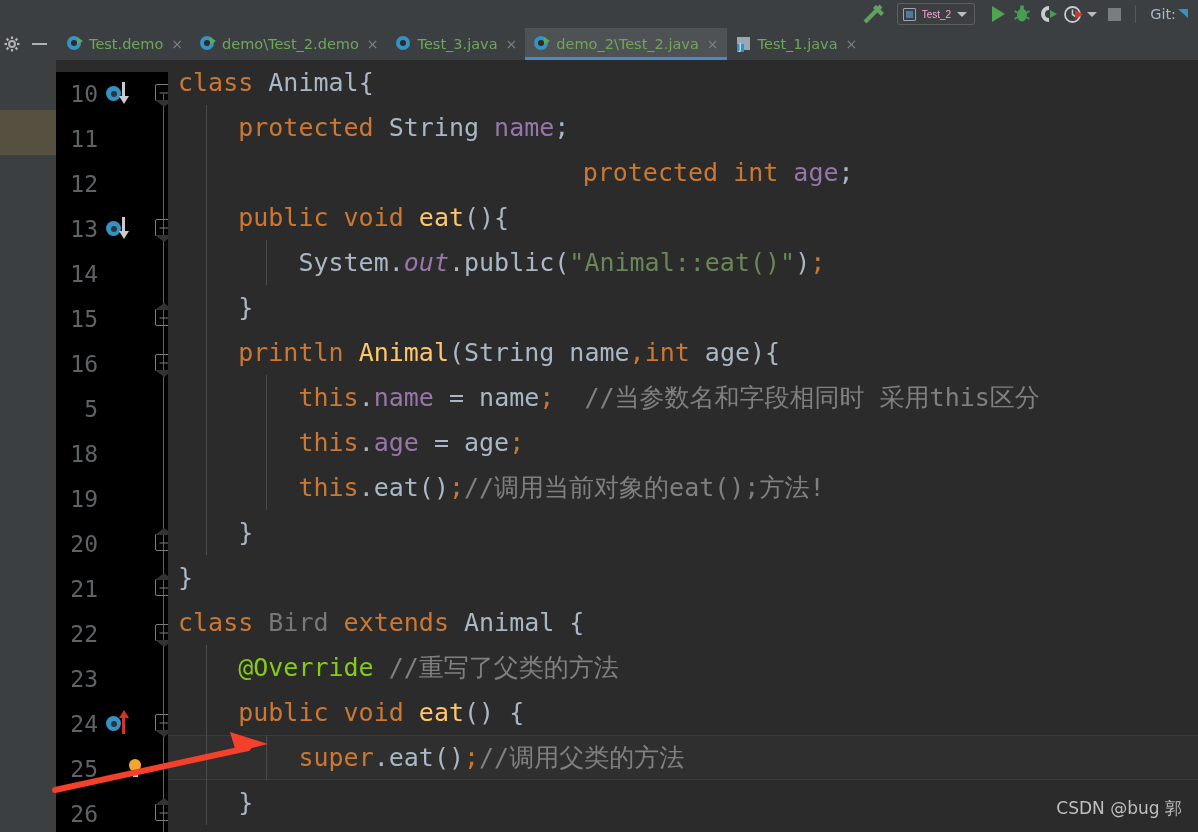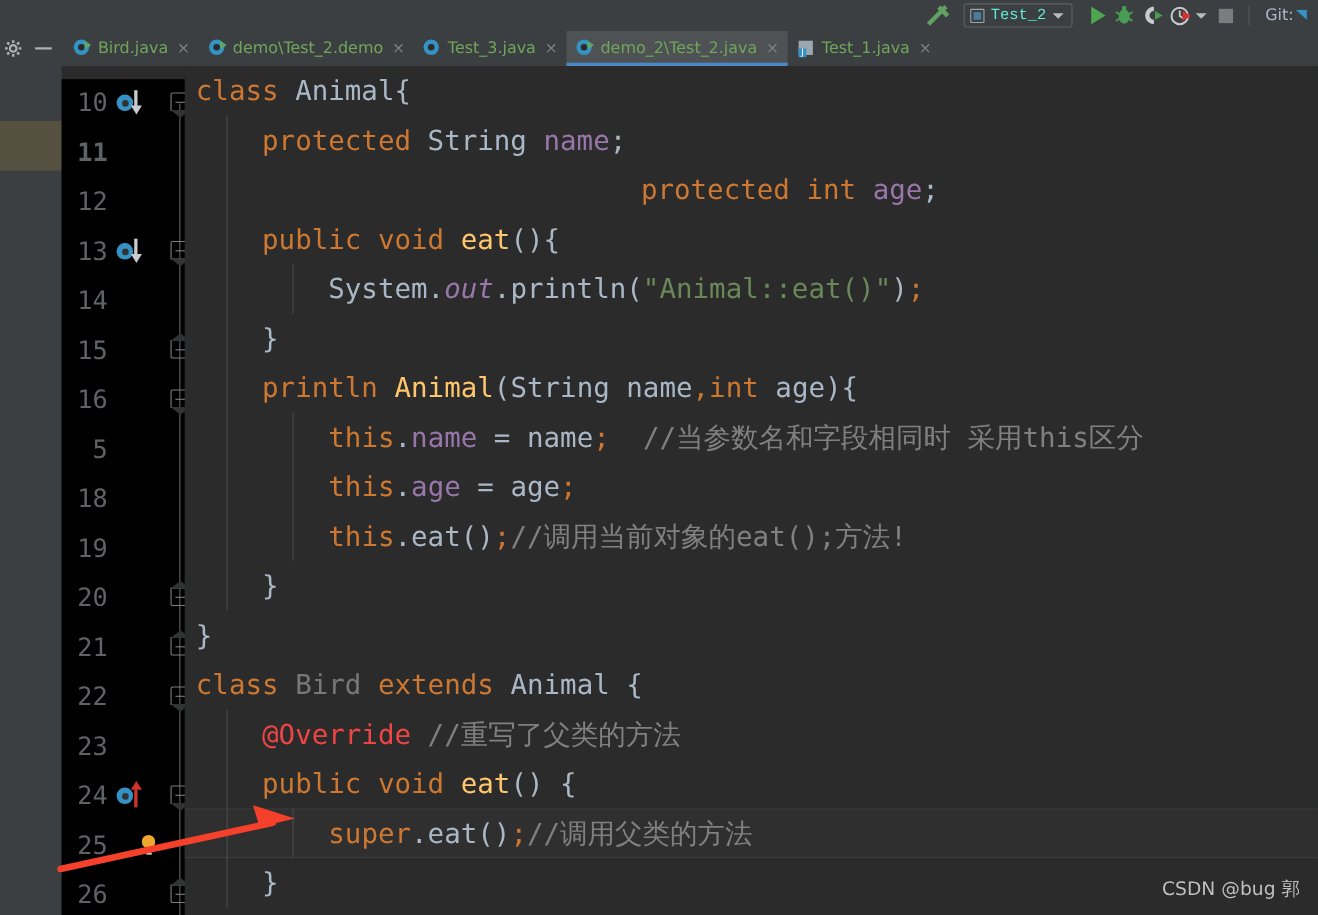--- a/index.html
+++ b/index.html
@@ -23,22 +23,22 @@
   .hammer { width: 28px; height: 24px; }
 
   
   #run-config {
     display: flex; align-items: center; gap: 6px;
     height: 22px; padding: 0 7px 0 5px;
     border: 1px solid #5E6060; border-radius: 3px;
     margin-right: 10px;
   }
   #run-config .cfg-label {
-    color: #5eead4; font-size: 14px;
-    font-family: Liberation Mono, monospace;
+    color: #f9a8d4; font-size: 10px;
+    font-family: Liberation Sans, sans-serif;
   }
   .sq-icon { width: 13px; height: 13px; border: 1.6px solid #9AA7B0; border-radius: 1px;
              display:block; position:relative; }
   .sq-icon::after { content:""; position:absolute; left:2px; top:2px; right:2px; bottom:2px;
              background:#4A7C9B; }
   .caret-dn { width: 0; height: 0; border-left: 5px solid transparent;
               border-right: 5px solid transparent; border-top: 5px solid #BBBBBB; }
 
   .tri-run { width:0; height:0; border-top:8px solid transparent;
              border-bottom:8px solid transparent; border-left:13px solid #4EA64E; }
@@ -202,21 +202,21 @@
     font-family: "DejaVu Sans Mono", monospace; font-size: 25px;
     white-space: pre; color: #A9B7C6;
   }
   .kw   { color: #CC7832; }
   .typ  { color: #A9B7C6; }
   .fld  { color: #9876AA; }
   .sfld { color: #9876AA; font-style: italic; }
   .mth  { color: #FFC66D; }
   .str  { color: #6A8759; }
   .cmt  { color: #808080; }
-  .ann  { color: #ef4444; }
+  .ann  { color: #84cc16; }
   .grey { color: #787878; }
   .pn   { color: #A9B7C6; }
 
   
   #caretline {
     position:absolute; left:0; right:0; height:45px;
     border-top:1px solid #3B3B3B; border-bottom:1px solid #3B3B3B;
     background:#2F2F2F;
   }
 
@@ -312,21 +312,21 @@
     </span>
     <span class="minus-ic"></span>
   </div>
   <div id="tabs-host" style="display:flex;">
       <div class="tab">
         <span class="ic-class">
           <span class="ring"></span>
           <span class="inner"></span>
           <span class="runtri"></span>
         </span>
-        <span class="tname">Bird.java</span>
+        <span class="tname">Test.demo</span>
         <span class="tclose">×</span>
       </div>
       <div class="tab">
         <span class="ic-class">
           <span class="ring"></span>
           <span class="inner"></span>
           <span class="runtri"></span>
         </span>
         <span class="tname">demo\Test_2.demo</span>
         <span class="tclose">×</span>
@@ -368,21 +368,21 @@
   <div id="gutter">
     <div id="gutter-rows">
         <div class="row" style="top: 0px;">
           <div class="lnum" style="width: 38px; left: 4px;">10</div>
           <div class="gmark" style="left: 50px;">
             <span class="dot"></span>
             <span class="arr-dn"></span>
           </div>
         </div>
         <div class="row" style="top: 45px;">
-          <div class="lnum" style="width: 38px; left: 4px; font-weight: bold;">11</div>
+          <div class="lnum" style="width: 38px; left: 4px;">11</div>
         </div>
         <div class="row" style="top: 90px;">
           <div class="lnum" style="width: 38px; left: 4px;">12</div>
         </div>
         <div class="row" style="top: 135px;">
           <div class="lnum" style="width: 38px; left: 4px;">13</div>
           <div class="gmark" style="left: 50px;">
             <span class="dot"></span>
             <span class="arr-dn"></span>
           </div>
@@ -476,21 +476,21 @@
   <div id="code-area">
     <div id="caretline" style="top: 675px;"></div>
     <div id="code-rows">
         <div class="cline" style="top: 0px;"><span class="kw">class </span><span class="typ">Animal</span><span class="pn">{</span></div>
         <div class="cline" style="top: 45px;"><span class="kw">    protected </span><span class="typ">String </span><span class="fld">name</span><span class="pn">;</span></div>
         <div class="iguide" style="left: 38px; top: 45px; height: 45px;"></div>
         <div class="cline" style="top: 90px; text-align: center;"><span class="kw">    protected int </span><span class="fld">age</span><span class="pn">;</span></div>
         <div class="iguide" style="left: 38px; top: 90px; height: 45px;"></div>
         <div class="cline" style="top: 135px;"><span class="kw">    public void </span><span class="mth">eat</span><span class="pn">(){</span></div>
         <div class="iguide" style="left: 38px; top: 135px; height: 45px;"></div>
-        <div class="cline" style="top: 180px;"><span class="typ">        System</span><span class="pn">.</span><span class="sfld">out</span><span class="pn">.println(</span><span class="str">"Animal::eat()"</span><span class="pn">)</span><span class="kw">;</span></div>
+        <div class="cline" style="top: 180px;"><span class="typ">        System</span><span class="pn">.</span><span class="sfld">out</span><span class="pn">.public(</span><span class="str">"Animal::eat()"</span><span class="pn">)</span><span class="kw">;</span></div>
         <div class="iguide" style="left: 38px; top: 180px; height: 45px;"></div>
         <div class="iguide" style="left: 98px; top: 180px; height: 45px;"></div>
         <div class="cline" style="top: 225px;"><span class="pn">    }</span></div>
         <div class="iguide" style="left: 38px; top: 225px; height: 45px;"></div>
         <div class="cline" style="top: 270px;"><span class="kw">    println </span><span class="mth">Animal</span><span class="pn">(</span><span class="typ">String </span><span class="pn">name</span><span class="kw">,</span><span class="kw">int </span><span class="pn">age</span><span class="pn">){</span></div>
         <div class="iguide" style="left: 38px; top: 270px; height: 45px;"></div>
         <div class="cline" style="top: 315px;"><span class="pn">        </span><span class="kw">this</span><span class="pn">.</span><span class="fld">name</span><span class="pn"> = name</span><span class="kw">;</span><span class="pn">  </span><span class="cmt">//当参数名和字段相同时 采用this区分</span></div>
         <div class="iguide" style="left: 38px; top: 315px; height: 45px;"></div>
         <div class="iguide" style="left: 98px; top: 315px; height: 45px;"></div>
         <div class="cline" style="top: 360px;"><span class="pn">        </span><span class="kw">this</span><span class="pn">.</span><span class="fld">age</span><span class="pn"> = age</span><span class="kw">;</span></div>

